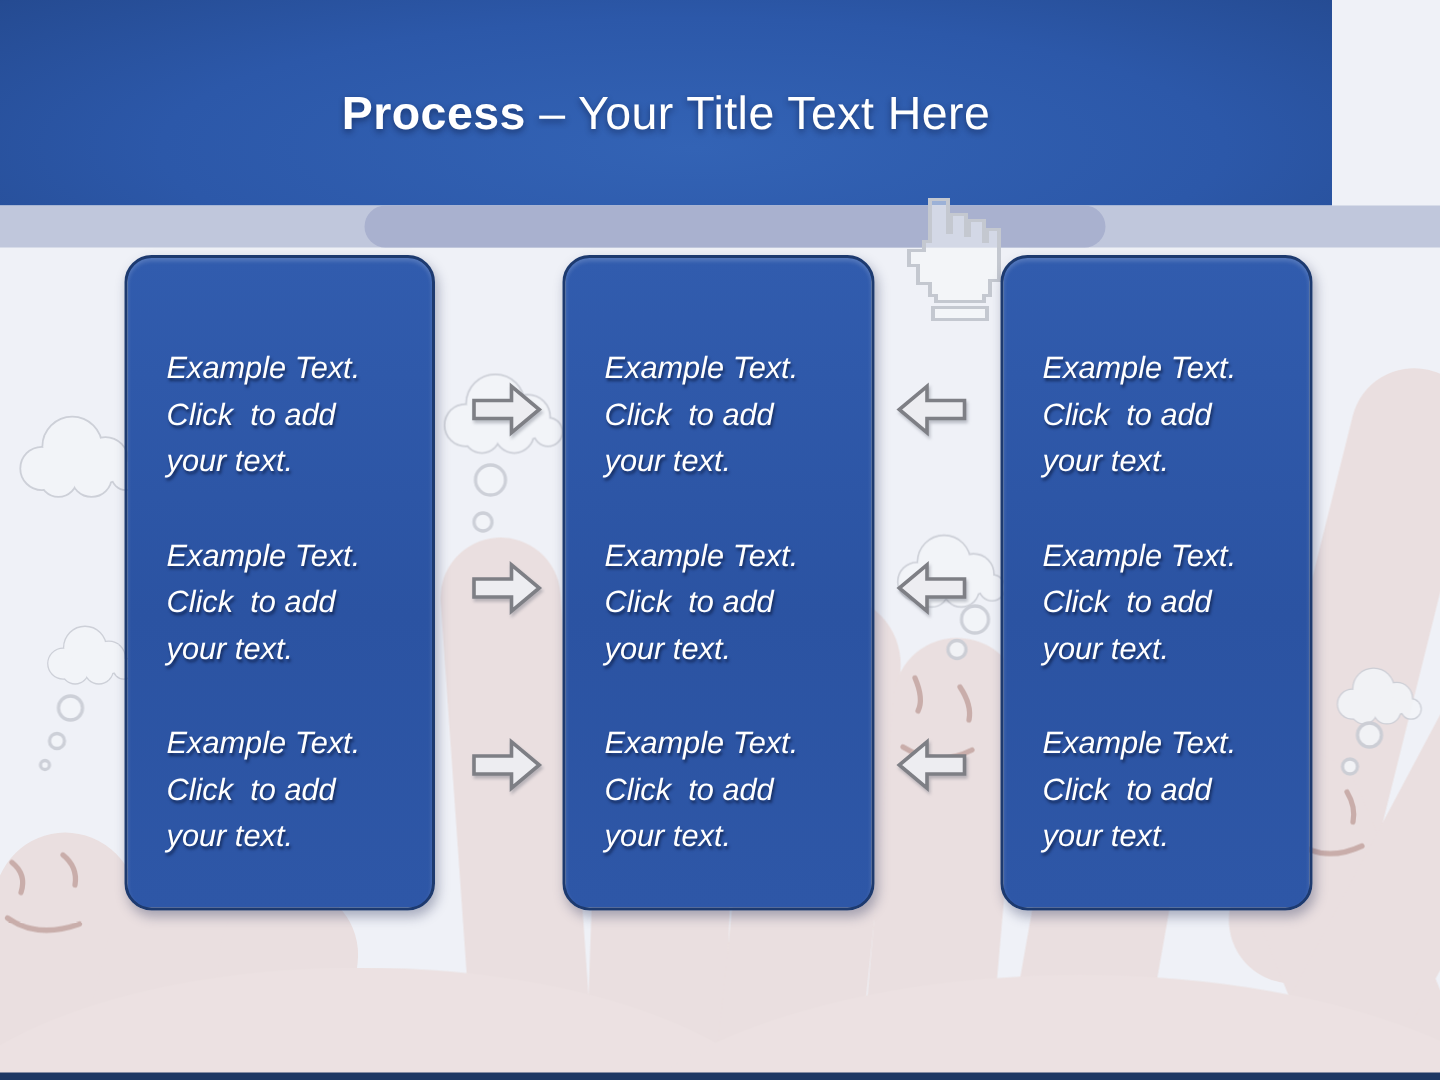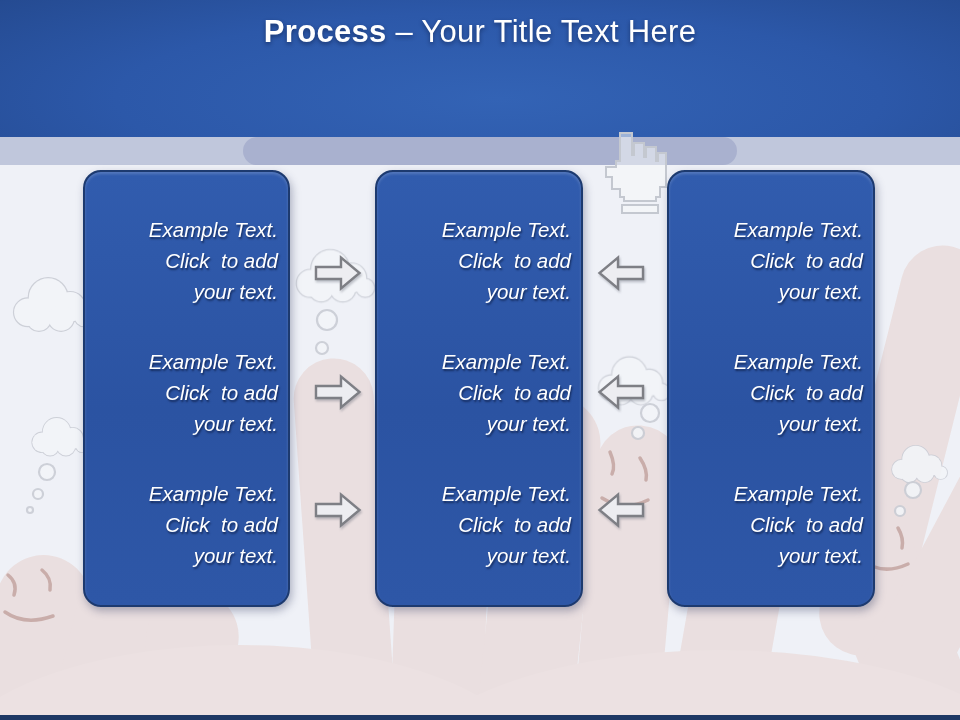--- a/index.html
+++ b/index.html
@@ -3,25 +3,25 @@
 <meta charset="utf-8">
 <style>
   html,body { margin:0; padding:0; background:#dfe2ea; }
   .slide {
     position:relative; width:960px; height:720px; overflow:hidden;
     font-family:"Liberation Sans", sans-serif;
     background: var(--body-bg, #eff1f7);
   }
   
   .header {
-    position:absolute; top:0; left:0; width:960px; height:137px;
+    position:absolute; top:0; left:0; width:888px; height:137px;
     background:
       radial-gradient(95% 150% at 52% 72%,
         var(--header-mid, #3363b5) 0%, #2c58a9 42%, #254b92 72%, var(--header-top,#16325f) 100%);
-    display:flex; justify-content:center;
+    display:flex; align-items:center; justify-content:center;
   }
   .title {
     margin:0; padding-top:14px; color:#fff; font-size:31px; font-weight:400;
     letter-spacing:.3px; text-shadow:0 2px 4px rgba(0,10,40,.45);
     white-space:pre;
   }
   .title-bold { font-weight:700; }
   
   .band {
     position:absolute; top:137px; left:0; width:960px; height:28px;
@@ -41,22 +41,22 @@
     background: linear-gradient(180deg, #315cae 0%, var(--box-fill,#2b53a2) 55%, #2e57a7 100%);
     border:2px solid var(--box-border, #1d3a6f);
     box-shadow: 2px 4px 8px rgba(40,50,90,.35), inset 0 2px 3px rgba(255,255,255,.18);
     display:flex; flex-direction:column; justify-content:space-between;
     padding:42px 10px 34px 10px;
   }
   .pbox-left   { left:83px; }
   .pbox-middle { left:375px; width:208px; }
   .pbox-right  { left:667px; width:208px; }
   .block {
-    margin:0; color:var(--text,#fff); font-style:italic; font-size:20.5px; line-height:31px;
-    text-align:right; white-space:pre-wrap; cursor:text;
+    margin:16px; color:var(--text,#fff); font-style:italic; font-size:20.5px; line-height:31px;
+    text-align:left; white-space:pre-wrap; cursor:text;
     text-shadow:1px 2px 2px rgba(5,15,45,.6);
   }
   
   .arrow {
     position:absolute; width:48px; height:38px;
     filter: drop-shadow(1px 2px 1px rgba(90,95,110,.35));
   }
   .ar-col1 { left:314px; }  .ar-col2 { left:597px; }
   .ar-row1 { top:254px; }   .ar-row2 { top:373px; }   .ar-row3 { top:491px; }
   

